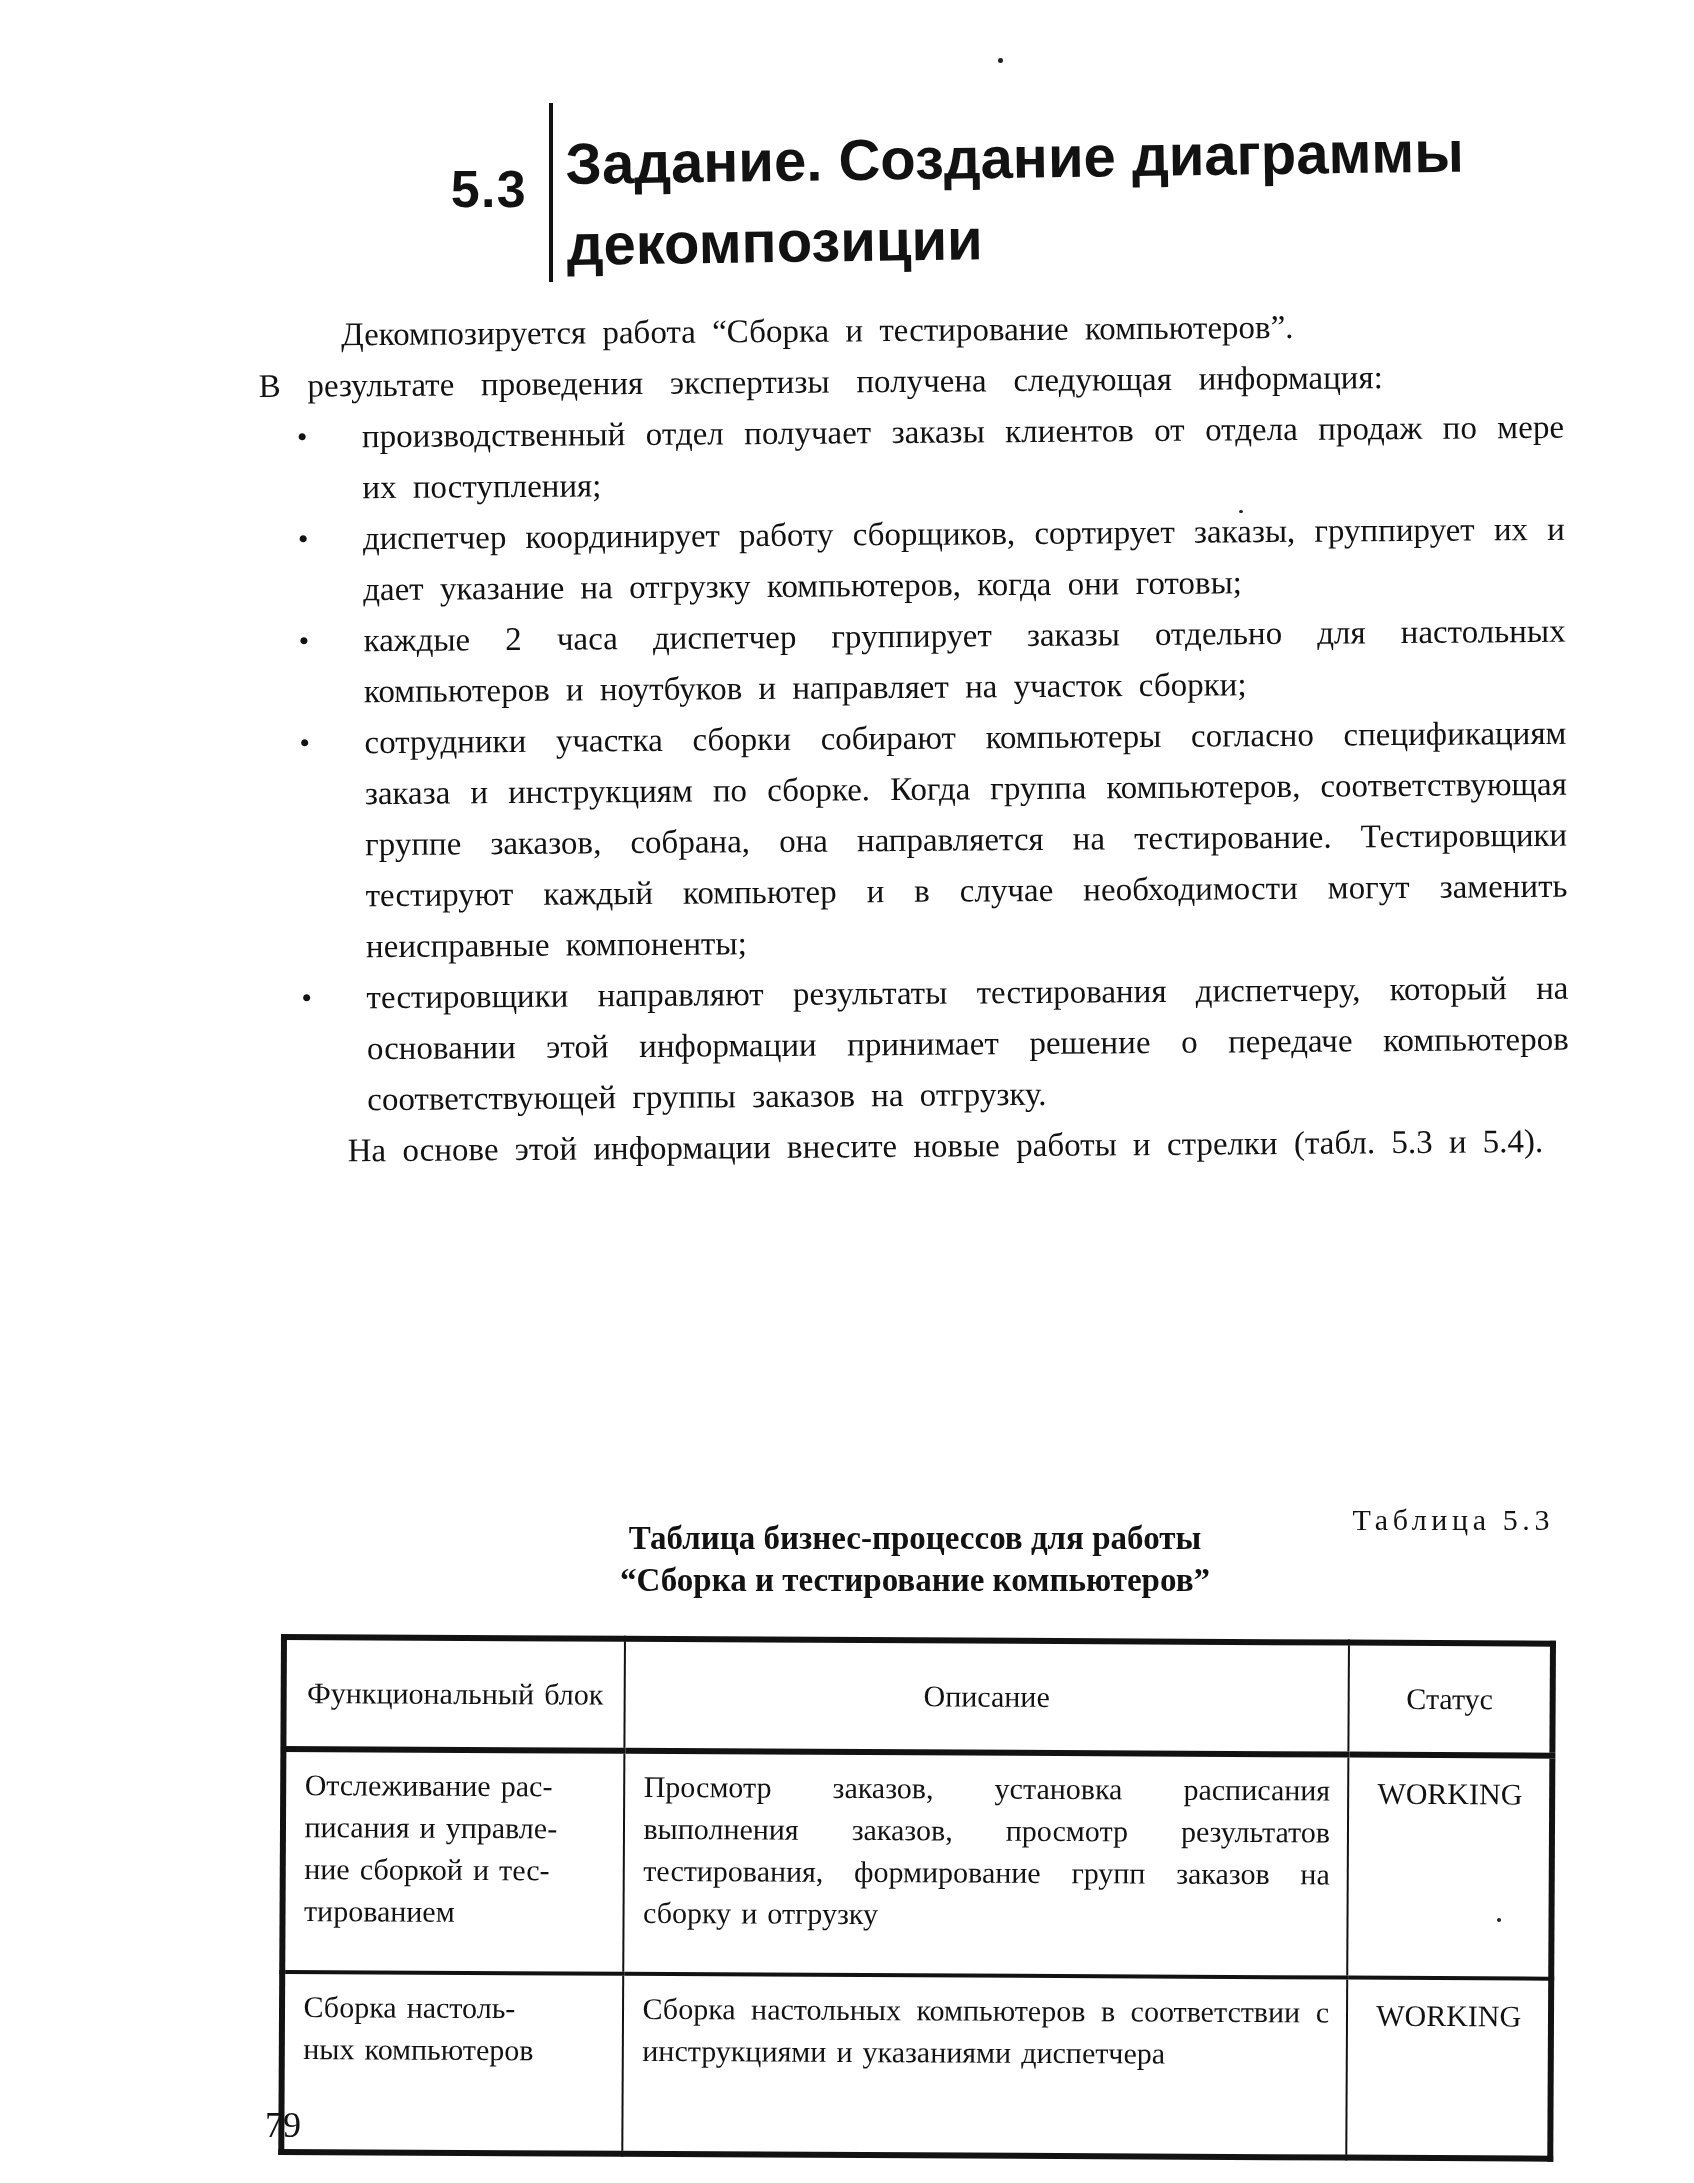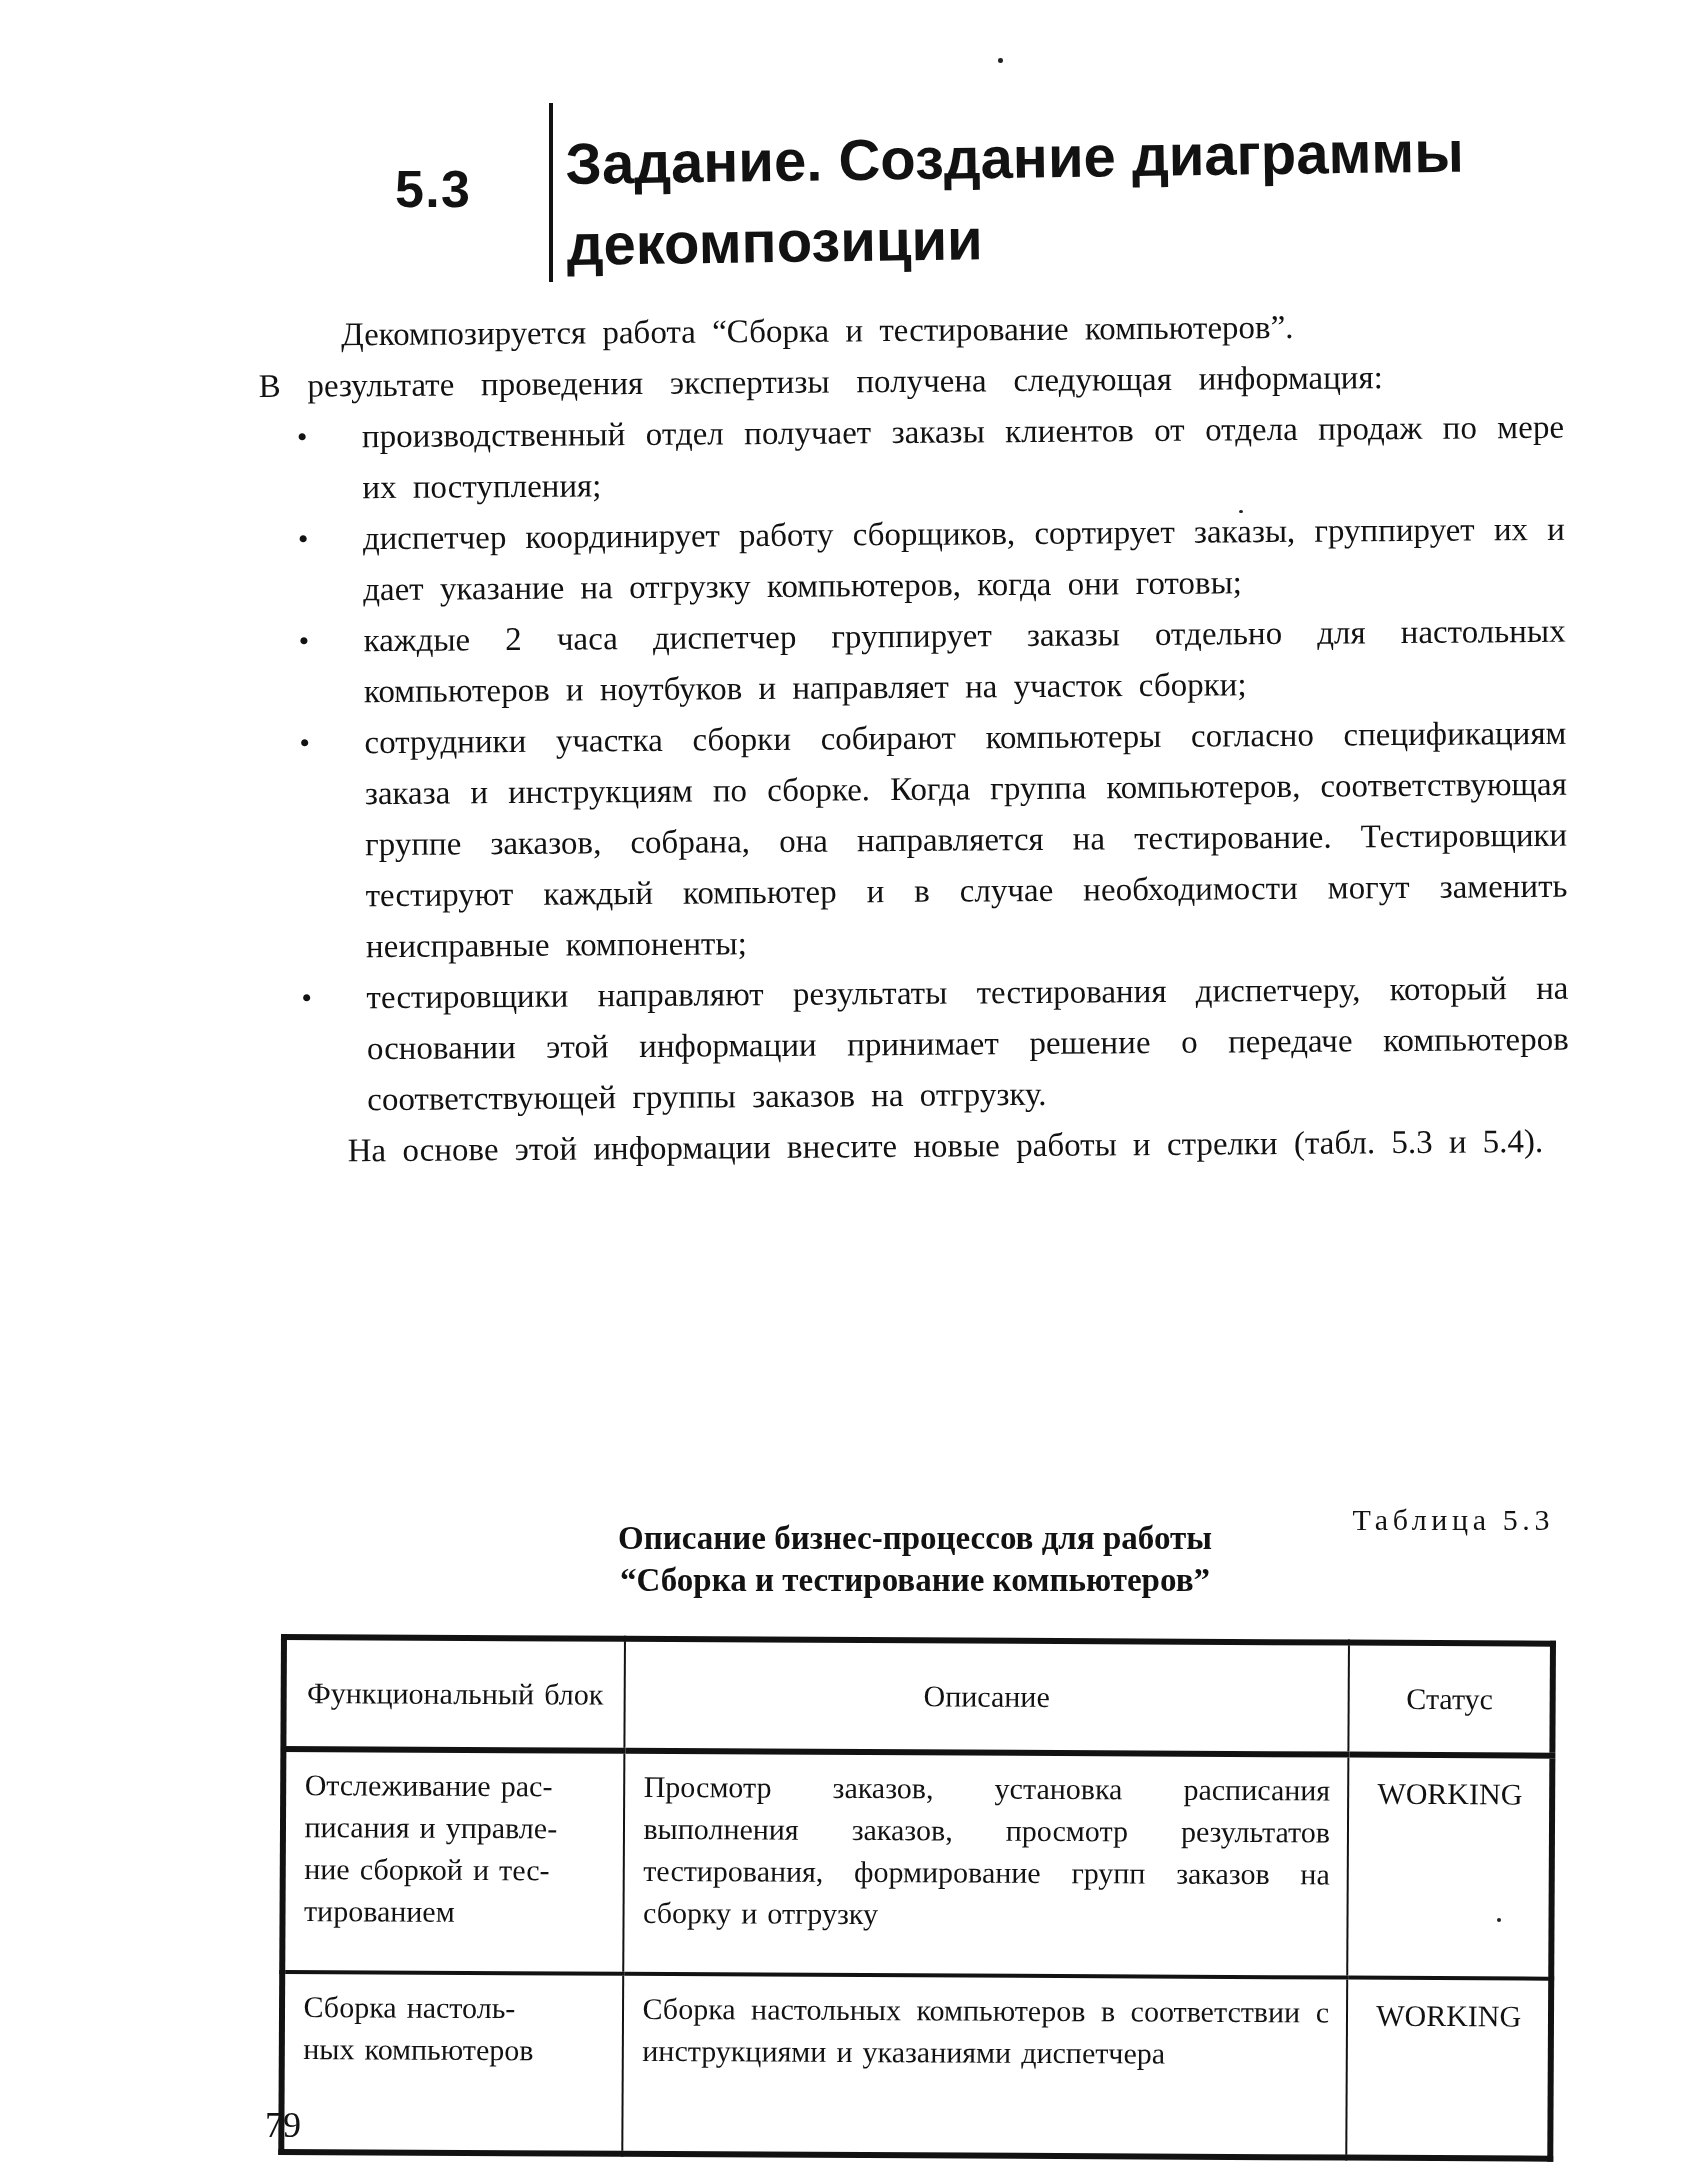--- a/index.html
+++ b/index.html
@@ -9,21 +9,21 @@
     background:#ffffff;
     color:#121212;
     font-family:"Liberation Serif", serif;
     overflow:hidden;
   }
 
   
   .sec-num {
     position:absolute; left:395px; top:159px; width:132px;
     font-family:"Liberation Sans", sans-serif;
-    font-weight:700; font-size:52px; text-align:left;
+    font-weight:700; font-size:52px; text-align:right;
     letter-spacing:1.3px;
   }
   .sec-rule {
     position:absolute; left:549px; top:103px;
     width:4px; height:179px; background:#121212;
   }
   .sec-title {
     position:absolute; left:565px; top:123px; width:1006px;
     margin:0;
     font-family:"Liberation Sans", sans-serif;
@@ -126,21 +126,21 @@
     <div class="bullet">
       <span class="marker">•</span>
       <span>тестировщики направляют результаты тестирования диспетчеру, который на основании этой информации принимает решение о передаче компьютеров соответствующей группы заказов на отгрузку.</span>
     </div>
 
     <p class="para-indent">На основе этой информации внесите новые работы и стрелки (табл. 5.3 и 5.4).</p>
   </div>
 
   <div class="tbl-caption">Таблица 5.3</div>
   <div class="tbl-title">
-    <div>Описание бизнес-процессов для работы</div>
+    <div>Таблица бизнес-процессов для работы</div>
     <div>“Сборка и тестирование компьютеров”</div>
   </div>
 
   <table class="biz">
     <colgroup>
         <col class="c1">
         <col class="c2">
         <col class="c3">
       </colgroup>
     <thead>

